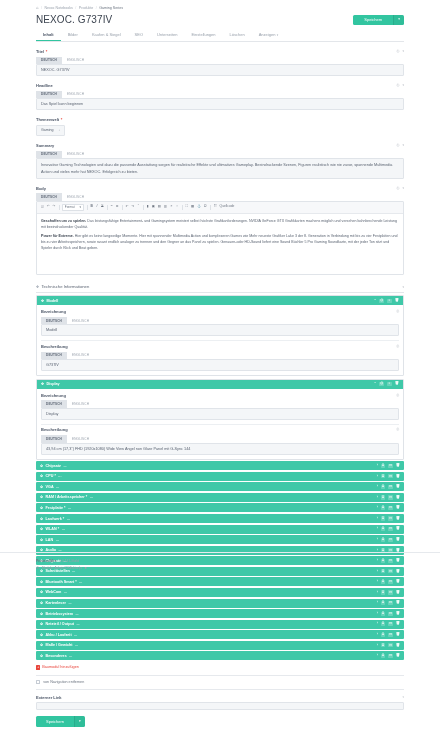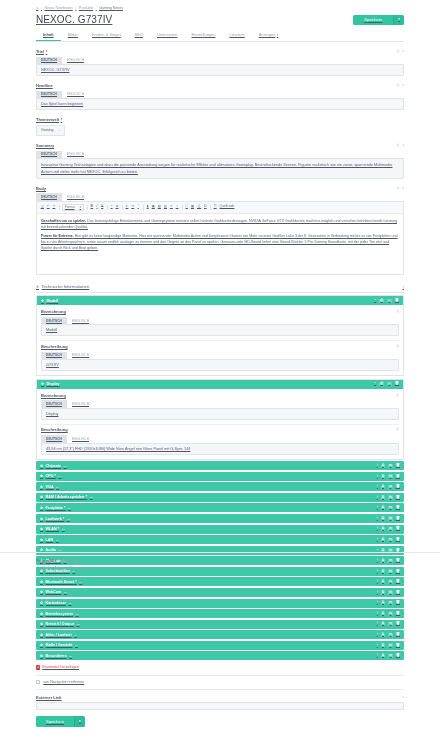--- a/index.html
+++ b/index.html
@@ -4,21 +4,21 @@
 <style>
   * { box-sizing: border-box; margin: 0; padding: 0; }
   html, body {
     width: 440px; height: 750px;
     background: #ffffff;
     font-family: "Liberation Sans", sans-serif;
     font-size: 4.2px;
     color: #4c5667;
     overflow: hidden;
   }
-  .page { width: 440px; height: 580px; position: relative; background:#fff;text-decoration:underline; }
+  .page { width: 440px; height: 580px; position: relative; background:#fff; }
 
   
   .breadcrumb {
     display: flex; align-items: center; gap: 2.5px;
     padding: 5px 0 0 36px;
     font-size: 3.6px; color: #9aa2ad;
   }
   .bc-home { color:#7f8894; font-size:4px; }
   .bc-sep { color:#c9ced6; }
   .bc-item { color:#9aa2ad; }

